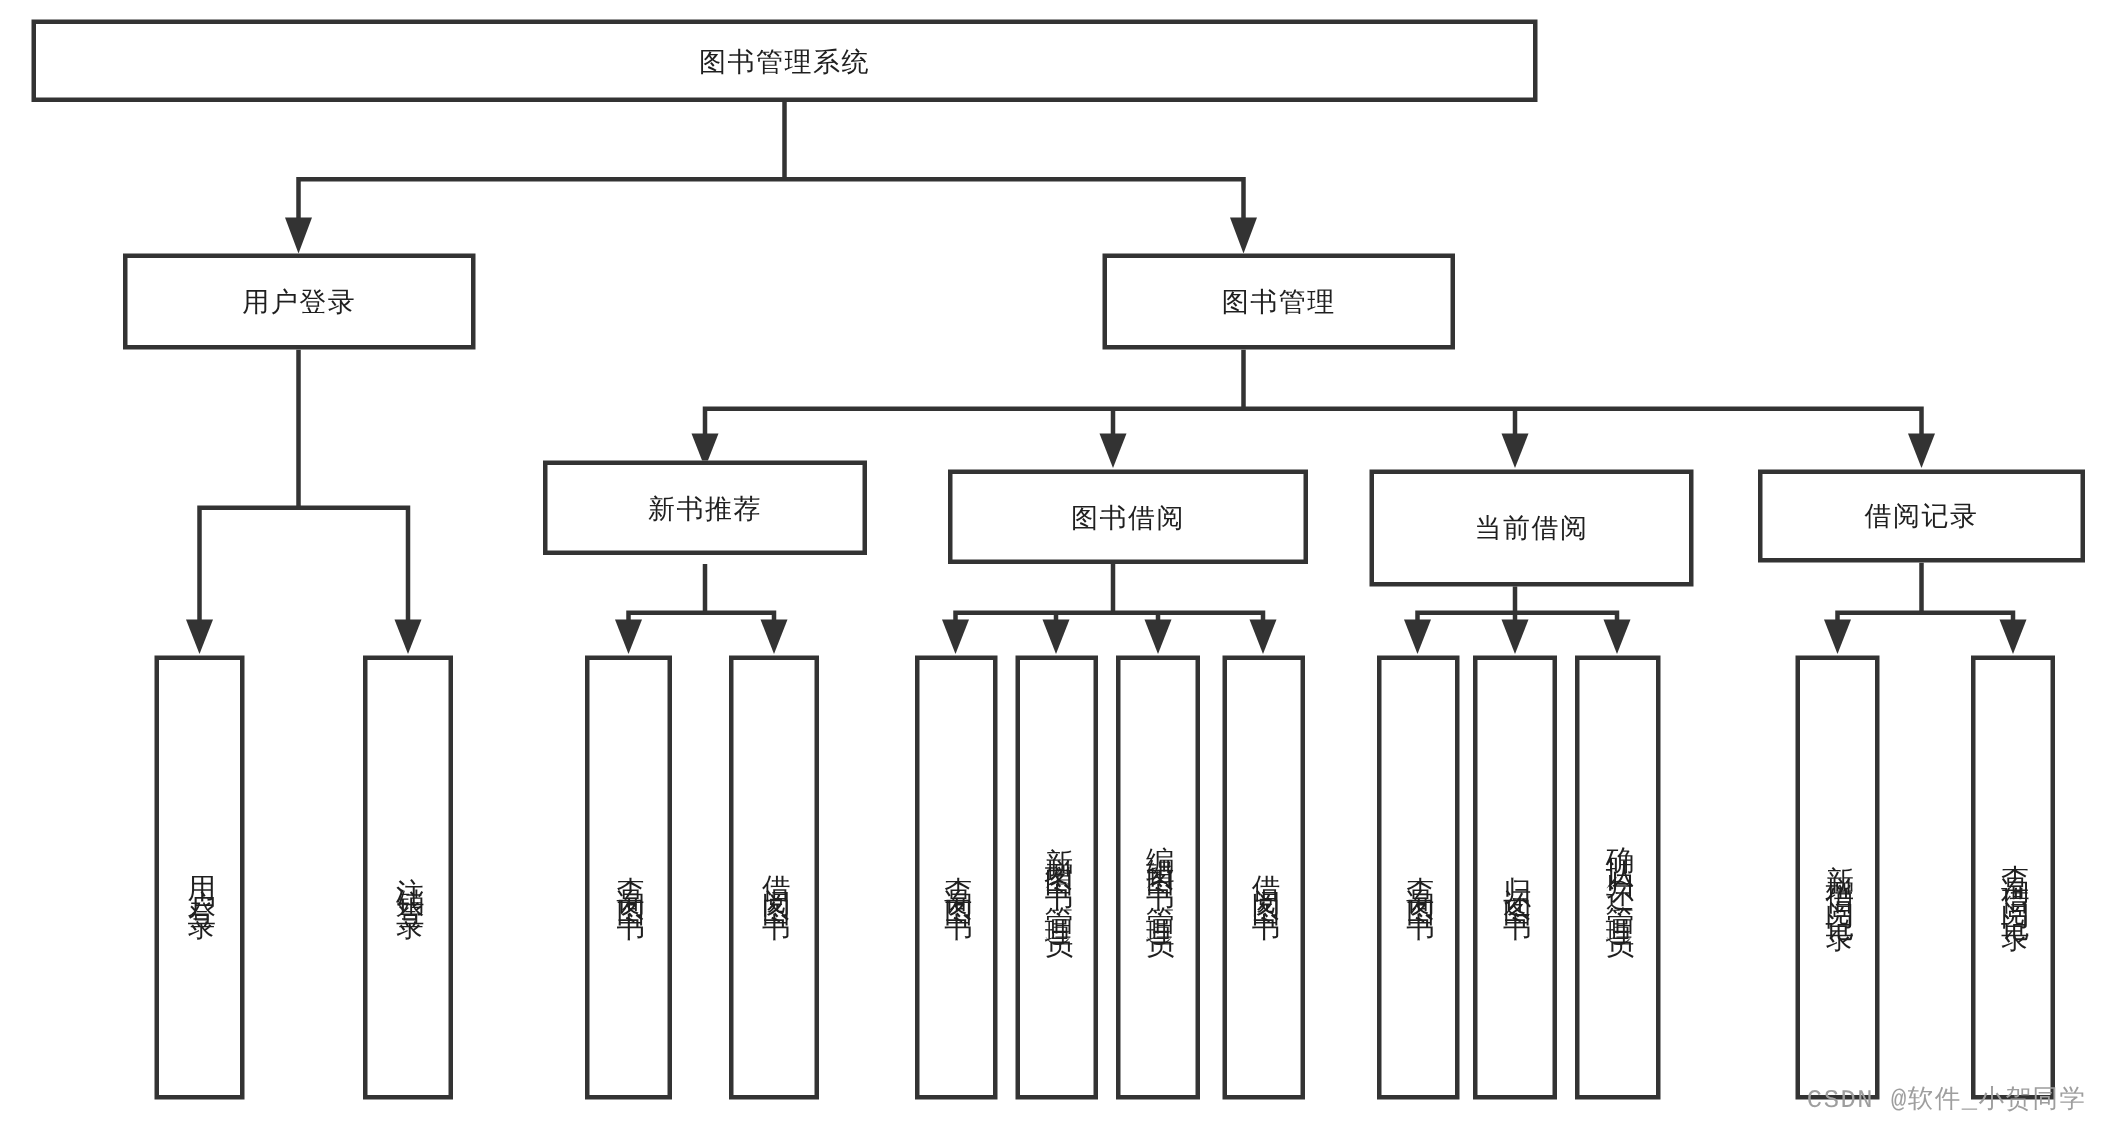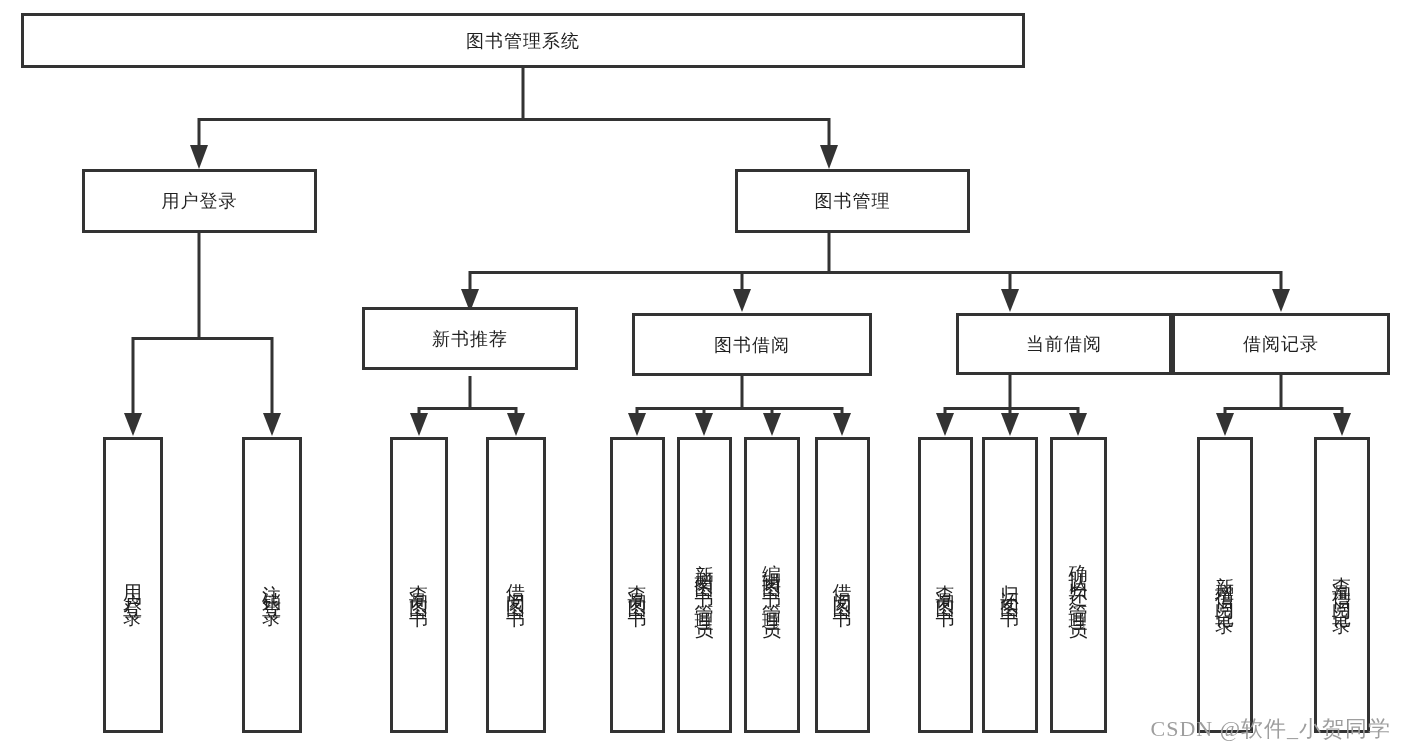--- a/index.html
+++ b/index.html
@@ -1,32 +1,32 @@
 <!DOCTYPE html>
 <html><head>
 <meta charset="utf-8">
 <style>
   html,body{margin:0;padding:0;background:#ffffff;}
   .canvas{
     position:relative;width:1405px;height:747px;background:#ffffff;overflow:hidden;
-    font-family:Liberation Serif, serif;color:#1f1f1f;
+    font-family:Liberation Mono, monospace;color:#1f1f1f;
   }
   .wires{position:absolute;left:0;top:0;width:1405px;height:747px;}
   .box{
     position:absolute;box-sizing:border-box;background:#ffffff;
     border:3px solid #333333;display:flex;align-items:center;justify-content:center;
     font-size:18px;letter-spacing:1px;white-space:nowrap;z-index:2;
   }
   .vbox span{
     writing-mode:vertical-rl;text-orientation:mixed;
     font-size:19px;line-height:1;letter-spacing:8px;white-space:normal;
   }
   .watermark{
     position:absolute;right:14px;bottom:3px;z-index:3;
-    color:#9e9e9e;font-size:22px;letter-spacing:1px;text-align:right;
+    color:#9e9e9e;font-size:17px;letter-spacing:1px;text-align:right;
   }
 </style>
 </head>
 <body>
 
 <div class="canvas">
 
   <svg class="wires" width="1405" height="747" viewBox="0 0 1405 747" fill="none" xmlns="http://www.w3.org/2000/svg">
 
     <path stroke="#333333" stroke-width="3" d="M523 68 V118 M197.5 119.5 H830.5 M199 118 V147 M829 118 V147"></path>
@@ -73,21 +73,21 @@
   <div class="box" style="left:735px;top:169px;width:235px;height:64px">
     <span>图书管理</span>
   </div>
 
   <div class="box" style="left:362px;top:307px;width:216px;height:63px">
     <span>新书推荐</span>
   </div>
   <div class="box" style="left:632px;top:313px;width:240px;height:63px">
     <span>图书借阅</span>
   </div>
-  <div class="box" style="left:956px;top:313px;width:216px;height:62px">
+  <div class="box" style="left:913px;top:313px;width:216px;height:78px">
     <span>当前借阅</span>
   </div>
   <div class="box" style="left:1172px;top:313px;width:218px;height:62px">
     <span>借阅记录</span>
   </div>
 
   <div class="box vbox" style="left:103px;top:437px;width:60px;height:296px">
     <span>用户登录</span>
   </div>
   <div class="box vbox" style="left:242px;top:437px;width:60px;height:296px">

